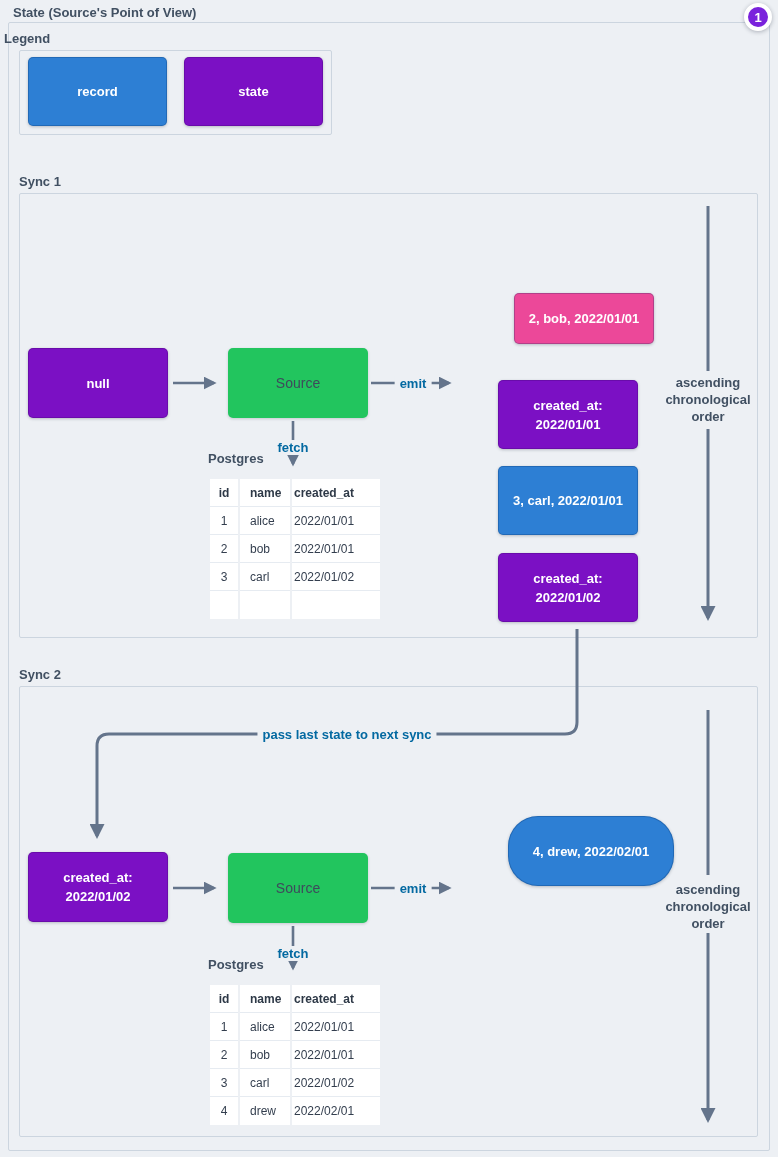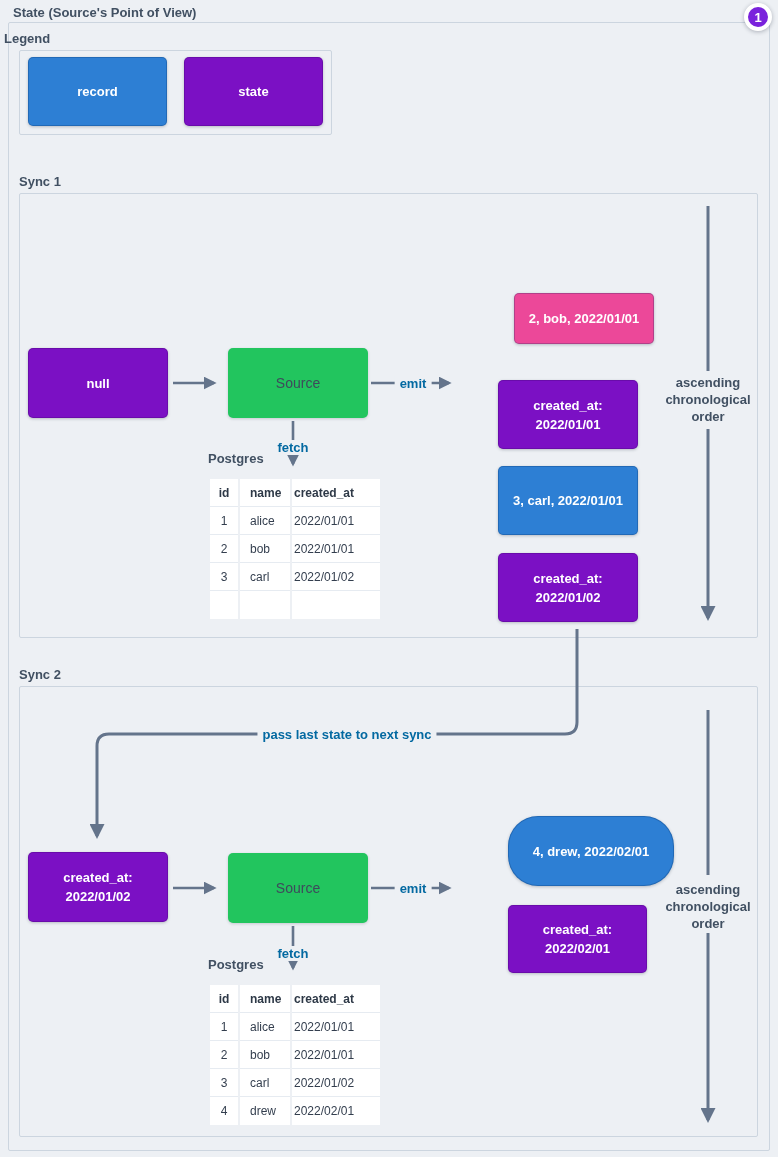--- a/index.html
+++ b/index.html
@@ -192,19 +192,16 @@
       <td class="c-id">4</td>
       <td class="c-name">drew</td>
       <td class="c-date">2022/02/01</td>
     </tr>
   </tbody>
     </table>
 
   <div class="node box-record" style="left: 508px; top: 816px; width: 166px; height: 70px; background: rgb(45, 127, 212); border-radius: 30px;">
     <span>4, drew, 2022/02/01</span>
   </div>
-  <div class="node box-state" style="left: 508px; top: 905px; width: 139px; height: 68px; background: rgb(123, 16, 196);">
-    <span>created_at: 2022/02/01</span>
-  </div>
 
   <div class="order-note" style="left:708px; top:881px;">ascending chronological order</div>
 
 </div>
 
 </body></html>

